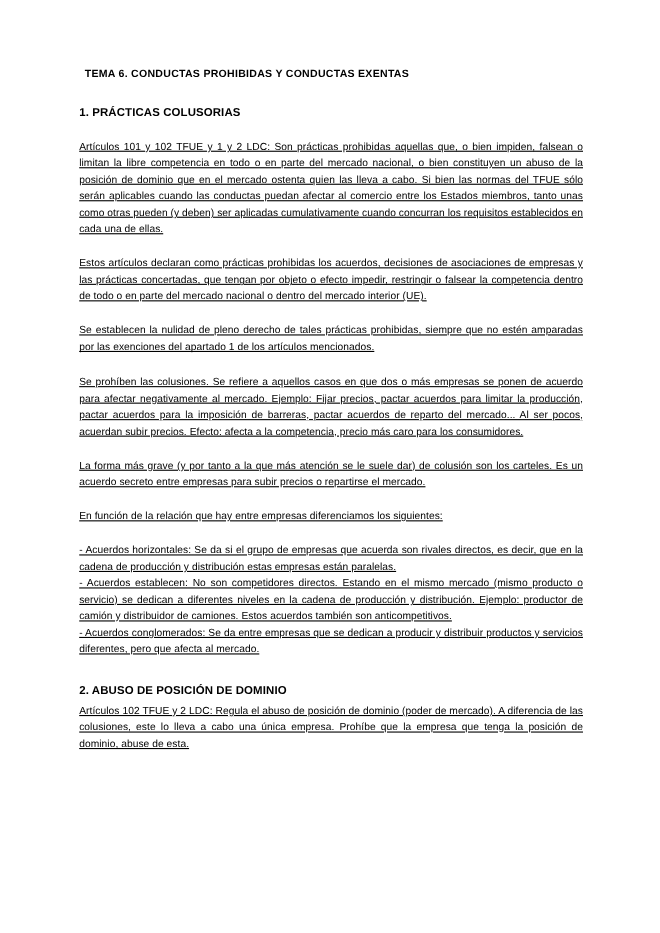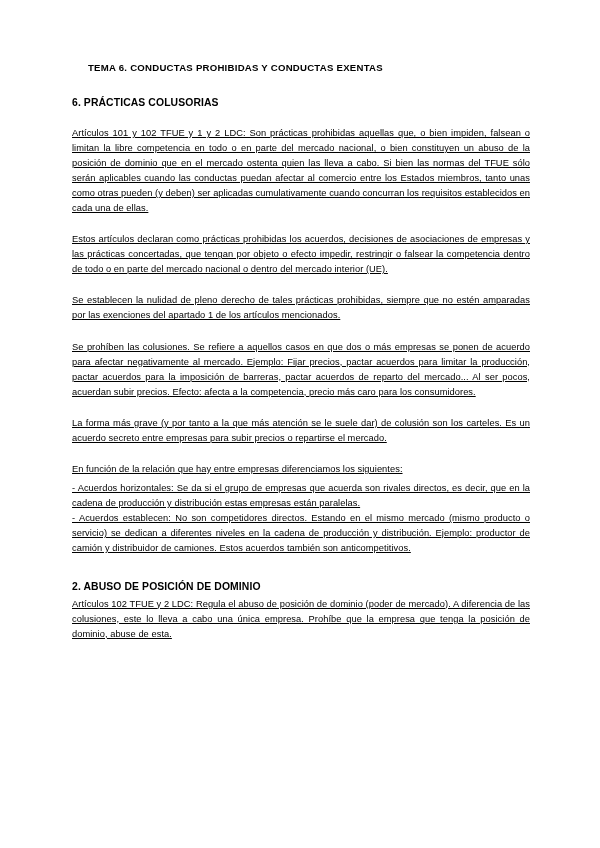--- a/index.html
+++ b/index.html
@@ -19,21 +19,21 @@
     width: 600px;
     height: 848px;
     background: #ffffff;
     box-sizing: border-box;
     padding: 62px 70px 40px 72px;
   }
   .doc-title {
     font-size: 9.6px;
     font-weight: bold;
     letter-spacing: 0.25px;
-    margin: 0 0 22px 16px;
+    margin: 0 0 22px 5px;
     line-height: 1.3;
   }
   .section-heading {
     font-size: 10.4px;
     font-weight: bold;
     letter-spacing: 0.1px;
     margin: 0 0 16px 0;
     line-height: 1.3;
   }
   .section-heading.second {
@@ -42,46 +42,47 @@
   }
   p.body {
     font-size: 9.3px;
     line-height: 1.62;
     text-align: justify;
     margin: 0 0 16px 0;
     letter-spacing: 0.05px;
     text-decoration: underline;
   }
   p.body.tight {
-    margin-bottom: 4px;
+    margin-bottom: 16px;
   }
   p.body.list-block {
   }
   .list-block .li {
     display: block;
   }
 </style>
 </head>
 <body>
 
 <div class="page">
 
   <h1 class="doc-title">TEMA 6. CONDUCTAS PROHIBIDAS Y CONDUCTAS EXENTAS</h1>
 
-  <h2 class="section-heading">6. PRÁCTICAS COLUSORIAS</h2>
+  <h2 class="section-heading">1. PRÁCTICAS COLUSORIAS</h2>
 
   <p class="body">Artículos 101 y 102 TFUE y 1 y 2 LDC: Son prácticas prohibidas aquellas que, o bien impiden, falsean o limitan la libre competencia en todo o en parte del mercado nacional, o bien constituyen un abuso de la posición de dominio que en el mercado ostenta quien las lleva a cabo. Si bien las normas del TFUE sólo serán aplicables cuando las conductas puedan afectar al comercio entre los Estados miembros, tanto unas como otras pueden (y deben) ser aplicadas cumulativamente cuando concurran los requisitos establecidos en cada una de ellas.</p>
   <p class="body">Estos artículos declaran como prácticas prohibidas los acuerdos, decisiones de asociaciones de empresas y las prácticas concertadas, que tengan por objeto o efecto impedir, restringir o falsear la competencia dentro de todo o en parte del mercado nacional o dentro del mercado interior (UE).</p>
   <p class="body">Se establecen la nulidad de pleno derecho de tales prácticas prohibidas, siempre que no estén amparadas por las exenciones del apartado 1 de los artículos mencionados.</p>
   <p class="body">Se prohíben las colusiones. Se refiere a aquellos casos en que dos o más empresas se ponen de acuerdo para afectar negativamente al mercado. Ejemplo: Fijar precios, pactar acuerdos para limitar la producción, pactar acuerdos para la imposición de barreras, pactar acuerdos de reparto del mercado... Al ser pocos, acuerdan subir precios. Efecto: afecta a la competencia, precio más caro para los consumidores.</p>
   <p class="body">La forma más grave (y por tanto a la que más atención se le suele dar) de colusión son los carteles. Es un acuerdo secreto entre empresas para subir precios o repartirse el mercado.</p>
 
   <p class="body tight">En función de la relación que hay entre empresas diferenciamos los siguientes:</p>
   <p class="body list-block">
     <span class="li">- Acuerdos horizontales: Se da si el grupo de empresas que acuerda son rivales directos, es decir, que en la cadena de producción y distribución estas empresas están paralelas.</span>
     <span class="li">- Acuerdos establecen: No son competidores directos. Estando en el mismo mercado (mismo producto o servicio) se dedican a diferentes niveles en la cadena de producción y distribución. Ejemplo: productor de camión y distribuidor de camiones. Estos acuerdos también son anticompetitivos.</span>
+    <span class="li">- Acuerdos conglomerados: Se da entre empresas que se dedican a producir y distribuir productos y servicios diferentes, pero que afecta al mercado.</span>
   </p>
 
   <h2 class="section-heading second">2. ABUSO DE POSICIÓN DE DOMINIO</h2>
 
   <p class="body">Artículos 102 TFUE y 2 LDC: Regula el abuso de posición de dominio (poder de mercado). A diferencia de las colusiones, este lo lleva a cabo una única empresa. Prohíbe que la empresa que tenga la posición de dominio, abuse de esta.</p>
 
 </div>
 
 </body></html>

